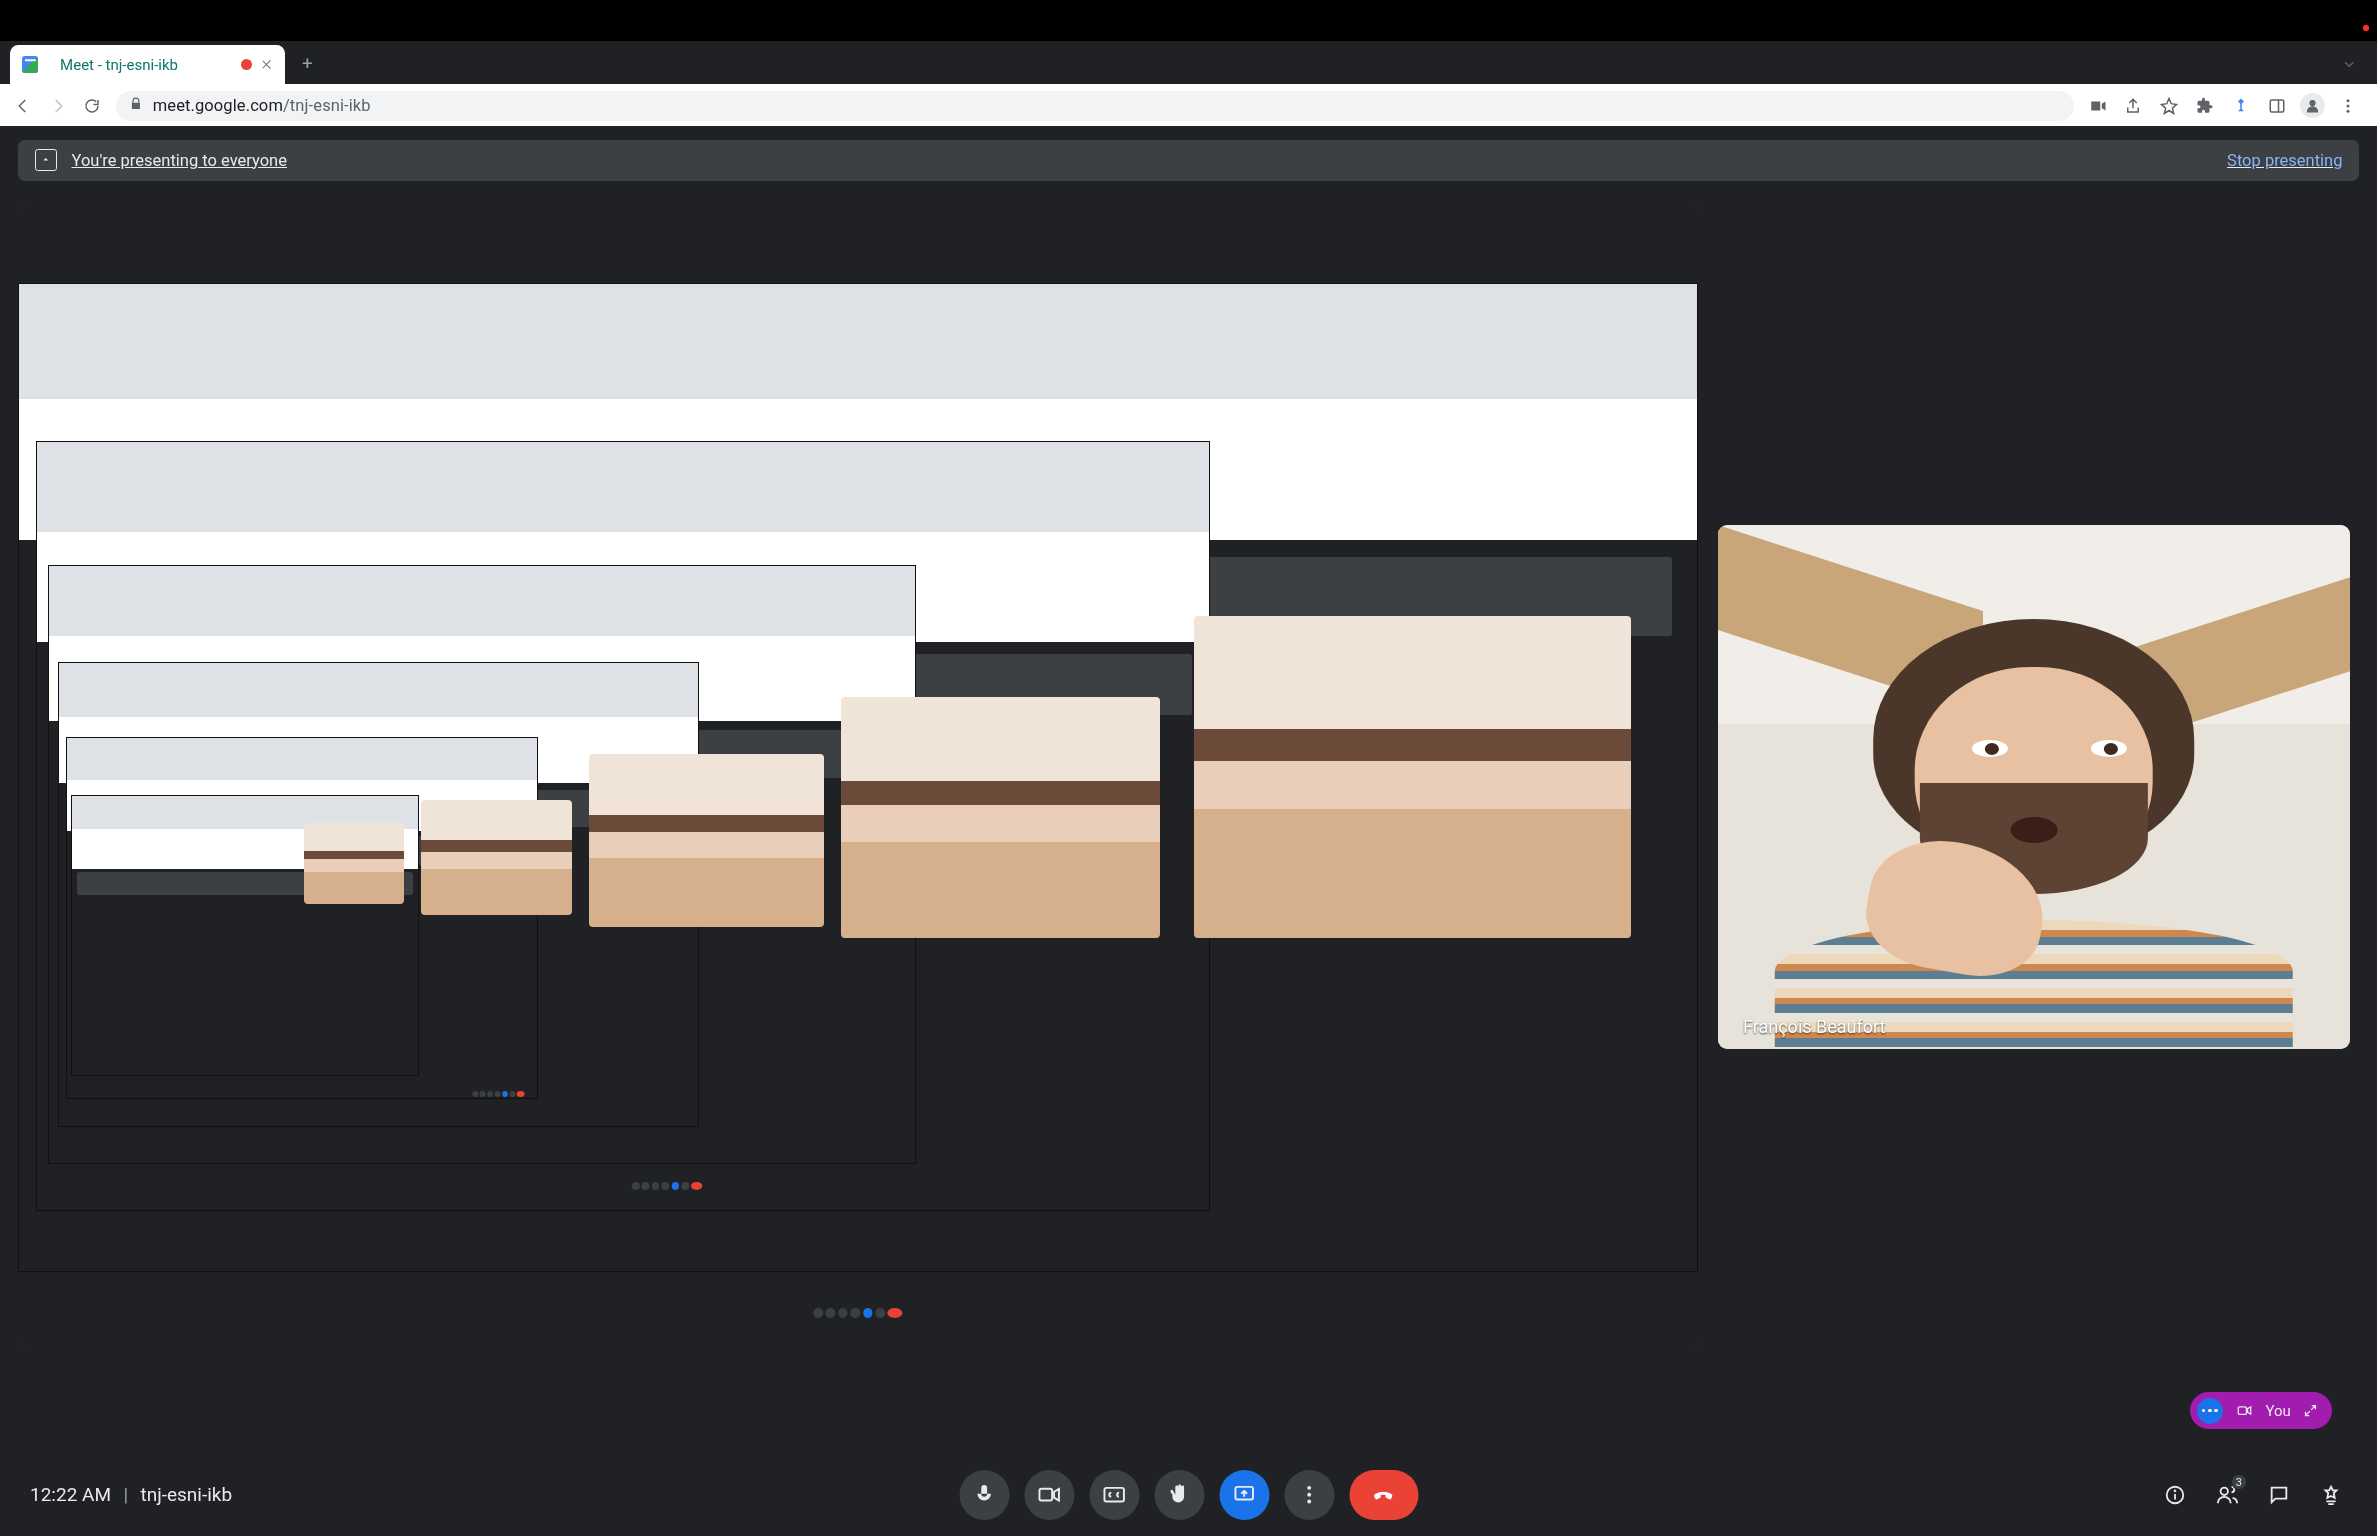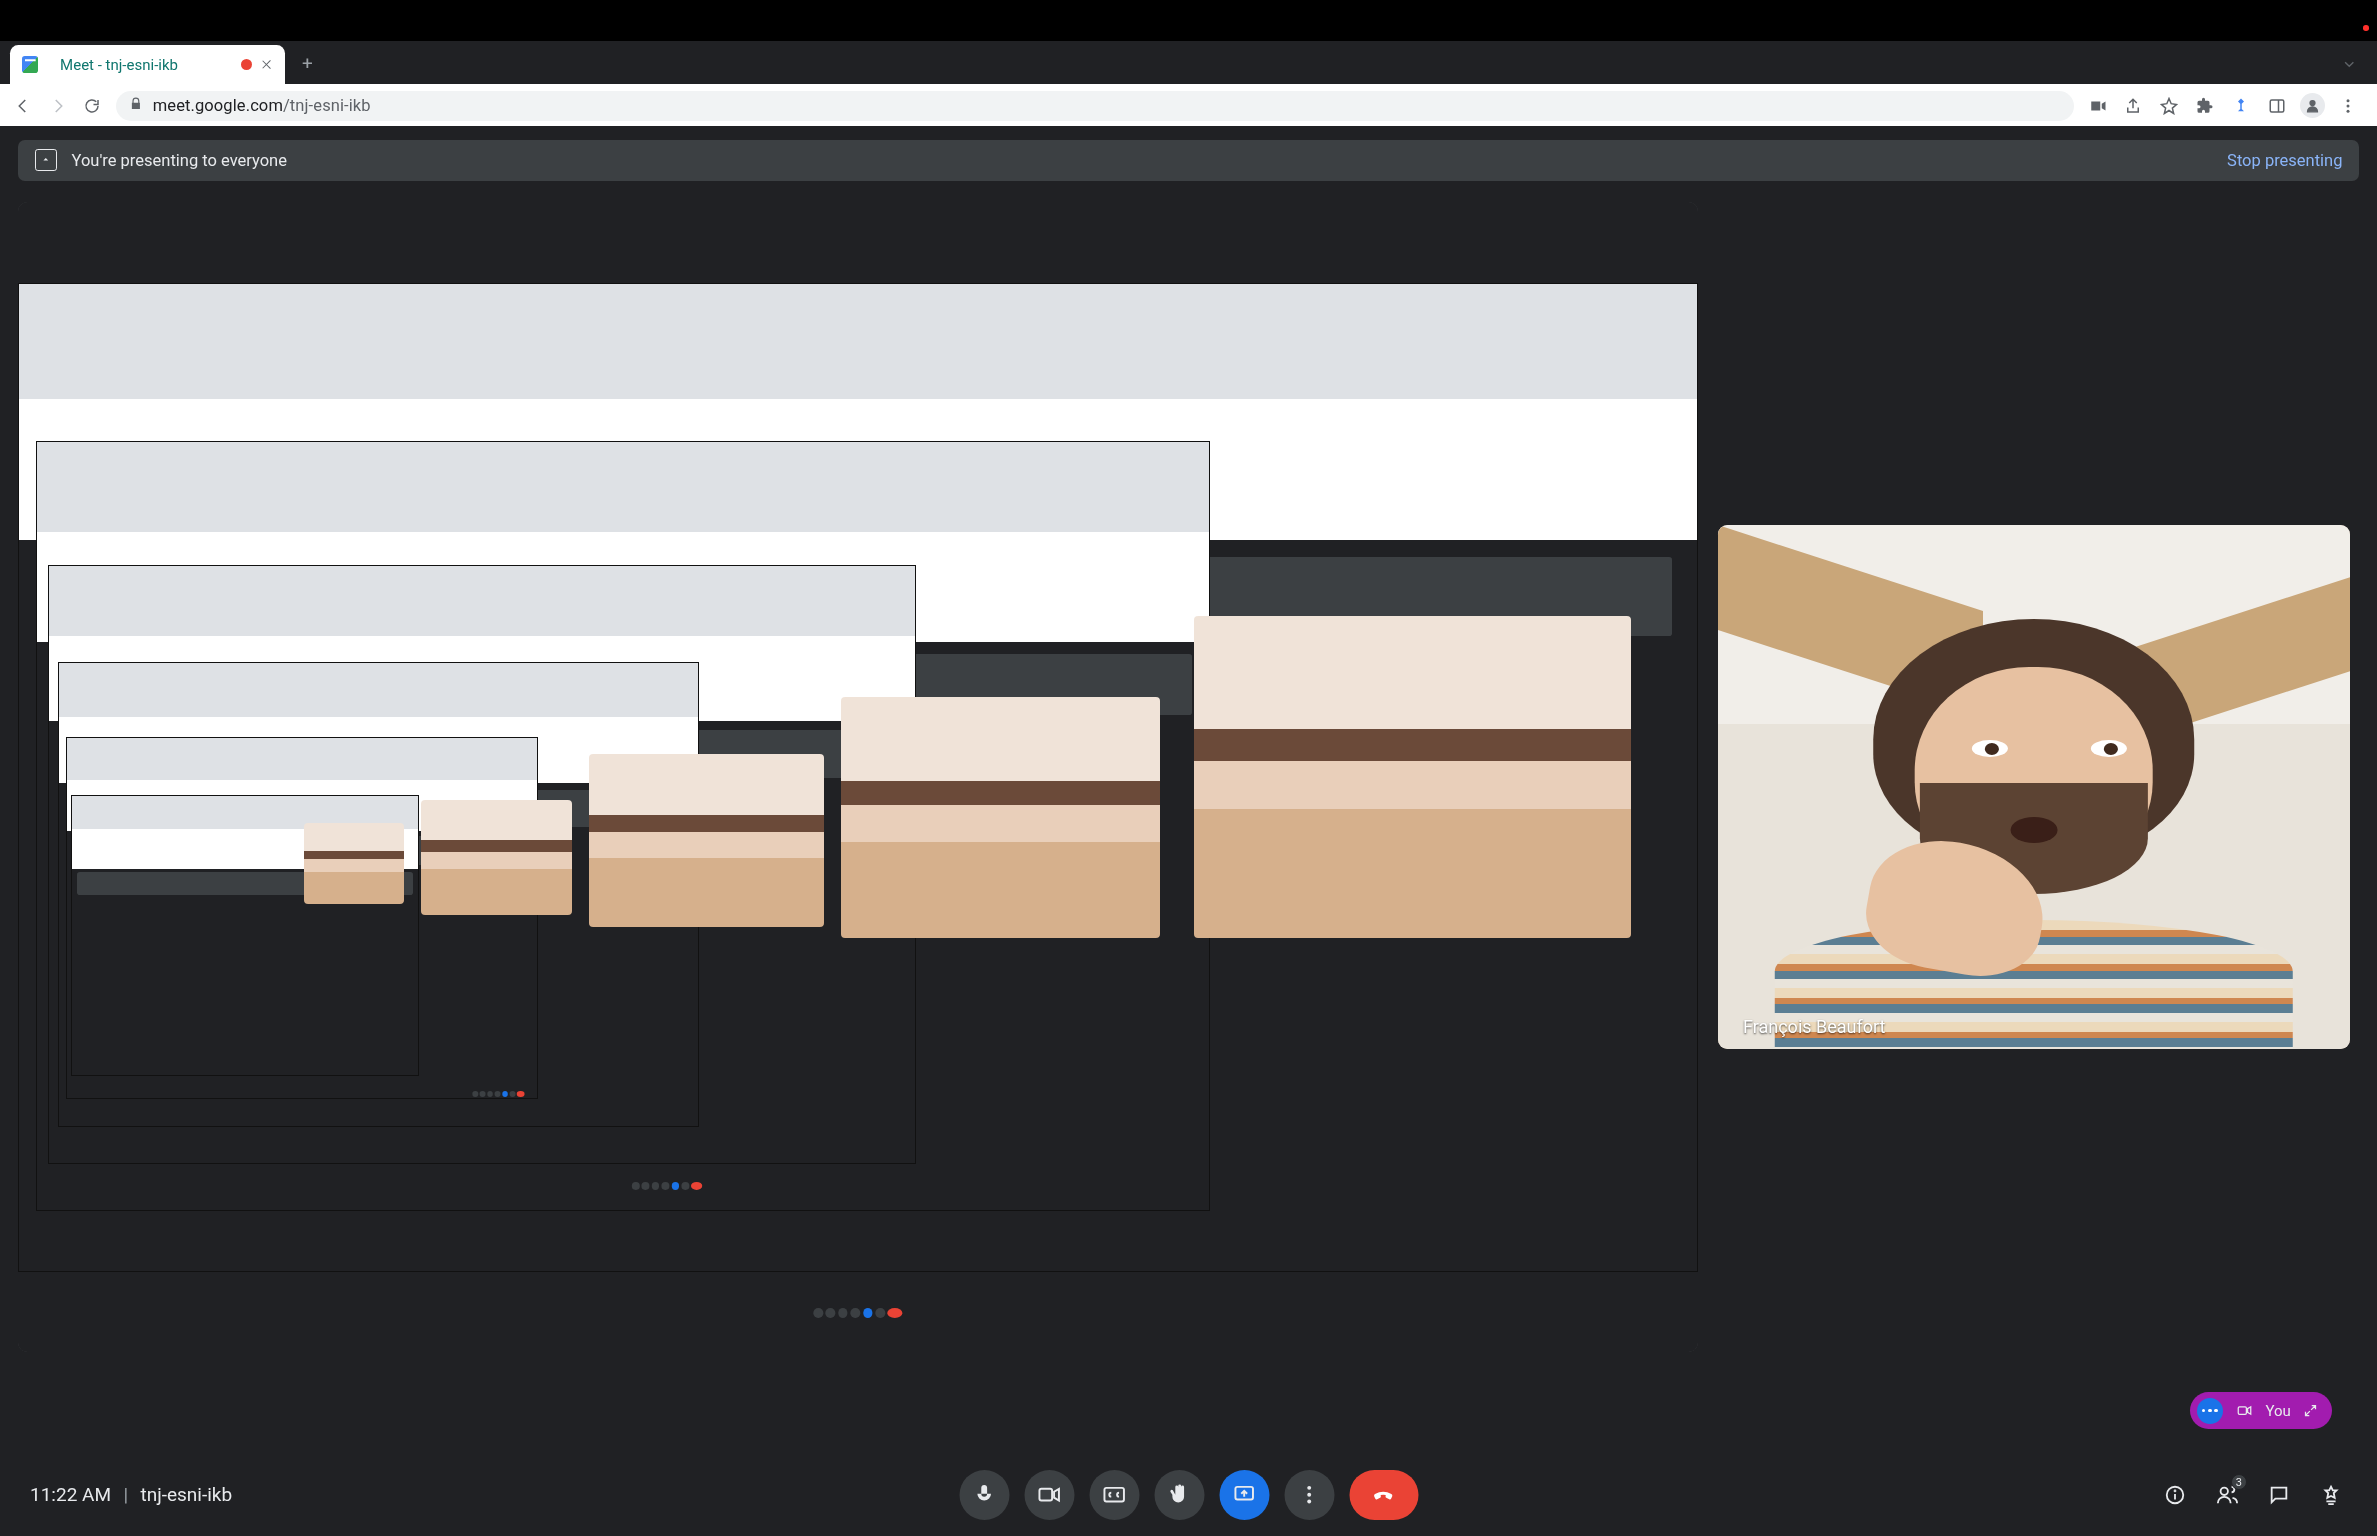--- a/index.html
+++ b/index.html
@@ -31,21 +31,21 @@
   .omnibox .url{ font-size:16.5px; color:#5f6368; letter-spacing:0.1px; }
   .omnibox .url .host{ color:#202124; }
   .addr-icons { display:flex; gap:2.8px; padding-right:5.5px; }
   .addr-icons .addrbtn svg{stroke:#5f6368;}
   .addr-icons .addrbtn.fill svg{stroke:none;fill:#5f6368;}
   .avatar-chip{ width:25px; height:25px; border-radius:50%; background:#e8eaed; display:flex; align-items:center; justify-content:center; }
   .avatar-chip svg{width:15px;height:15px;fill:#5f6368;}
 
   
   .meet       { position:absolute; left:0; top:85px; width:2377px; height:1410px; background:#202124; }
-  .banner     { position:absolute; left:18px; right:18px; top:13.8px; height:41px; background:#3c4043; border-radius:6.9px; display:flex; align-items:center; padding:0 16.5px; color:#e8eaed; font-size:16.5px; }
+  .banner     { position:absolute; left:18px; right:18px; top:13.8px; height:41px; background:#3c4043; border-radius:6.9px; display:flex; align-items:center; padding:0 16.5px; color:#e8eaed; font-size:16.5px;text-decoration:underline; }
   .banner .bicon{ width:22px;height:22px;border:1.4px solid #e8eaed;border-radius:2.8px;margin-right:15px;display:flex;align-items:center;justify-content:center;}
   .banner .bicon svg{width:9.6px;height:9.6px;fill:#e8eaed;}
   .banner .stop{ margin-left:auto; color:#8ab4f8; font-size:16.5px; cursor:pointer; }
 
   .stage      { position:absolute; left:18px; top:76px; width:1680px; height:1150px; background:#3c4043; border-radius:9.6px; overflow:hidden; display:flex; align-items:center; justify-content:center;}
   .stage .recursion{ width:100%; height:100%; background:#202124; position:relative; }
   .recursion .level{ position:absolute; background:#202124; border:0.7px solid #111; }
   .recursion .level .lvltop{height:26%;background:linear-gradient(#dee1e5 0 45%, #fff 45% 100%);}
   .recursion .level .lvlbanner{height:8%;background:#3c4043;margin:1% 1.5%;border-radius:2.8px;}
   .recursion .lvl-controls{ position:absolute; display:flex; gap:2.8px; }
@@ -297,21 +297,21 @@
         <span>You</span>
         <div class="expico">
             <svg viewBox="0 0 24 24">
               <path d="M4 14v6h6M20 10V4h-6M4 20l7-7M20 4l-7 7"></path>
             </svg>
           </div>
       </div>
 
       <div class="bottombar">
         <div class="bb-left">
-          <span>11:22 AM</span>
+          <span>12:22 AM</span>
           <span class="divider">|</span>
           <span>tnj-esni-ikb</span>
         </div>
         <div class="bb-center">
           <div class="ctrlbtn fill">
               <svg viewBox="0 0 24 24">
                 <path d="M12 2a3 3 0 0 1 3 3v6a3 3 0 0 1-6 0V5a3 3 0 0 1 3-3zM5 11a7 7 0 0 0 14 0M12 18v4"></path>
               </svg>
             </div>
           <div class="ctrlbtn">

